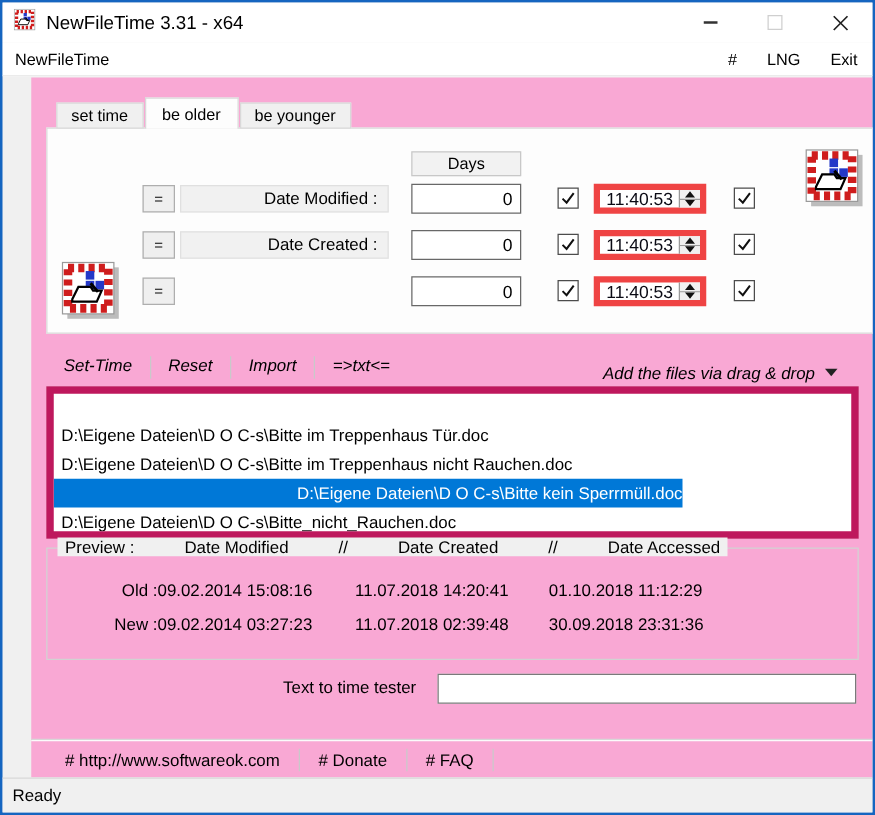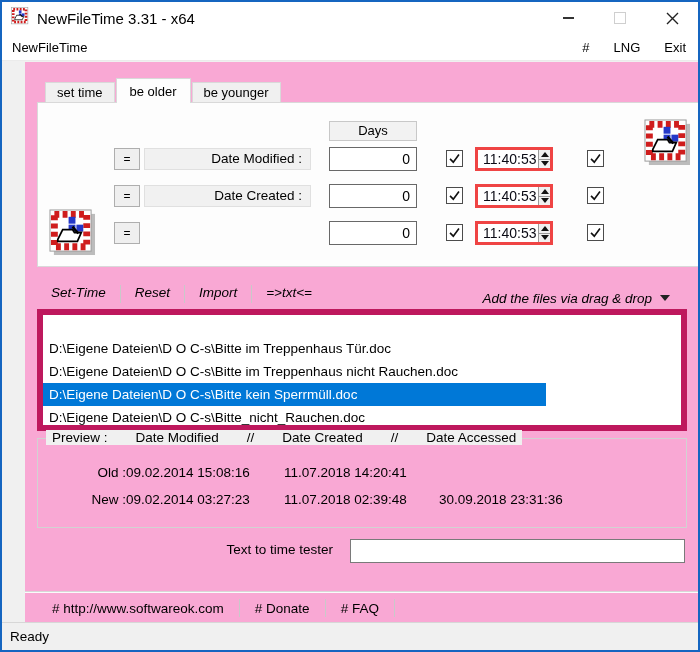--- a/index.html
+++ b/index.html
@@ -31,44 +31,44 @@
   
   .panel { position:absolute; left:12px; top:40px; width:676px; height:165px; background:#fdfdfd; border:1px solid #d9d9d9; z-index:2; }
   .days-box { position:absolute; left:291px; top:18px; width:88px; height:20px; background:#f2f2f2; border:1px solid #c8c8c8; text-align:center; font-size:13px; line-height:18px; }
   .prow { position:absolute; left:0; width:100%; height:24px; }
   .prow.r0 { top:44px; } .prow.r1 { top:81px; } .prow.r2 { top:118px; }
   .eq-btn { position:absolute; left:76px; top:1px; width:26px; height:22px; background:#efefef; border:1px solid #aeaeae; font-size:12px; text-align:center; line-height:20px; }
   .lbl-box { position:absolute; left:106px; top:1px; width:167px; height:22px; background:#f1f1f1; border:1px solid #e0e0e0; font-size:13.5px; text-align:right; line-height:20px; padding-right:8px; color:#000; }
   .days-input { position:absolute; left:291px; top:0; width:88px; height:24px; border:1px solid #686868; background:#fff; font-family:"Liberation Sans",sans-serif; font-size:14px; text-align:right; padding-right:6px; color:#000; }
   .cb { position:absolute; top:3px; width:17px; height:17px; background:#fff; border:1px solid #4c4c4c; display:flex; align-items:center; justify-content:center; }
   .cb.first { left:408px; } .cb.last { left:549px; }
-  .spinner { position:absolute; left:437px; top:0; width:78px; height:24px; border:3px solid #ef4444; background:#fff; display:flex; }
+  .spinner { position:absolute; left:437px; top:0; width:90px; height:24px; border:5px solid #ef4444; background:#fff; display:flex; }
   .spin-input { flex:1; border:none; outline:none; font-family:"Liberation Sans",sans-serif; font-size:14px; padding-left:5px; color:#0a0a14; background:transparent; width:60px; }
   .spin-btns { width:17px; display:flex; flex-direction:column; border-left:1px solid #9a9a9a; }
   .spin-btn { flex:1; background:#f0f0f0; display:flex; align-items:center; justify-content:center; }
   .spin-btn.up { border-bottom:1px solid #9a9a9a; }
   .tri-up { width:0; height:0; border-left:4px solid transparent; border-right:4px solid transparent; border-bottom:5px solid #111; }
   .tri-down { width:0; height:0; border-left:4px solid transparent; border-right:4px solid transparent; border-top:5px solid #111; }
   .big-icon { position:absolute; }
   .big-icon.right { left:606px; top:16px; }
   .big-icon.left { left:11px; top:106px; }
   
   .actions { position:absolute; left:12px; right:12px; top:223px; height:26px; display:flex; font-size:13.5px;font-style:italic; }
   .action-link { padding:0 9px; margin:0 5px; color:#000; }
   .action-sep { width:1px; height:18px; background:#c9c9c9; }
   .dragdrop { margin-left:auto; display:flex; align-items:center; padding-right:16px; }
   .dragdrop-label { font-size:13.5px; margin-right:8px; }
   .dd-arrow { width:0; height:0; border-left:5px solid transparent; border-right:5px solid transparent; border-top:6px solid #222; }
   
   .listbox { position:absolute; left:12px; top:247px; width:650px; height:122px; background:#fff; border:6px solid #be185d; padding-top:22px; overflow:hidden; }
   .file-item { height:23px; line-height:23px; font-size:13.5px; padding-left:6px; color:#000; white-space:nowrap; }
-  .file-item.selected { background:#0078d7; color:#fff; width:503px; }
+  .file-item.selected { background:#0078d7; color:#fff; width:503px;text-align:right; }
   
   .preview { position:absolute; left:12px; top:376px; width:650px; height:90px; border:1px solid #d2d2d2; }
-  .legend { position:absolute; top:-9px; left:8px; background:#f0f0f0; padding:0 6px; display:flex; gap:28px; font-size:13.5px; }
+  .legend { position:absolute; top:-9px; left:8px; background:#f0f0f0; padding:0 6px; display:flex; gap:40px; font-size:13.5px; }
   .pv-row { position:absolute; left:0; width:100%; display:grid; grid-template-columns:88px 158px 155px 160px; font-size:13.5px; }
   .pv-row.old { top:26px; } .pv-row.new { top:53px; }
   .pv-label { text-align:right; }
   .pv-val { }
   
   .tester { position:absolute; top:477px; left:0; right:0; height:24px; }
   .tester-label { position:absolute; right:365px; top:3px; font-size:13.5px; white-space:nowrap; }
   .tester-input { position:absolute; left:325px; top:0; width:335px; height:24px; border:1px solid #7a7a7a; background:#fff; font-family:"Liberation Sans",sans-serif; font-size:13px; padding:0 5px; }
   
   .footer-sep { position:absolute; top:529px; left:0; right:0; height:2px; border-top:1px solid #d7d7d7; border-bottom:1px solid #fbfbfb; }
@@ -263,20 +263,21 @@
         <span>Date Modified</span>
         <span>//</span>
         <span>Date Created</span>
         <span>//</span>
         <span>Date Accessed</span>
       </div>
       <div class="pv-row old">
         <span class="pv-label">Old :</span>
         <span class="pv-val">09.02.2014 15:08:16</span>
         <span class="pv-val">11.07.2018 14:20:41</span>
+        <span class="pv-val">01.10.2018 11:12:29</span>
       </div>
       <div class="pv-row new">
         <span class="pv-label">New :</span>
         <span class="pv-val">09.02.2014 03:27:23</span>
         <span class="pv-val">11.07.2018 02:39:48</span>
         <span class="pv-val">30.09.2018 23:31:36</span>
       </div>
     </div>
 
     <div class="tester">

